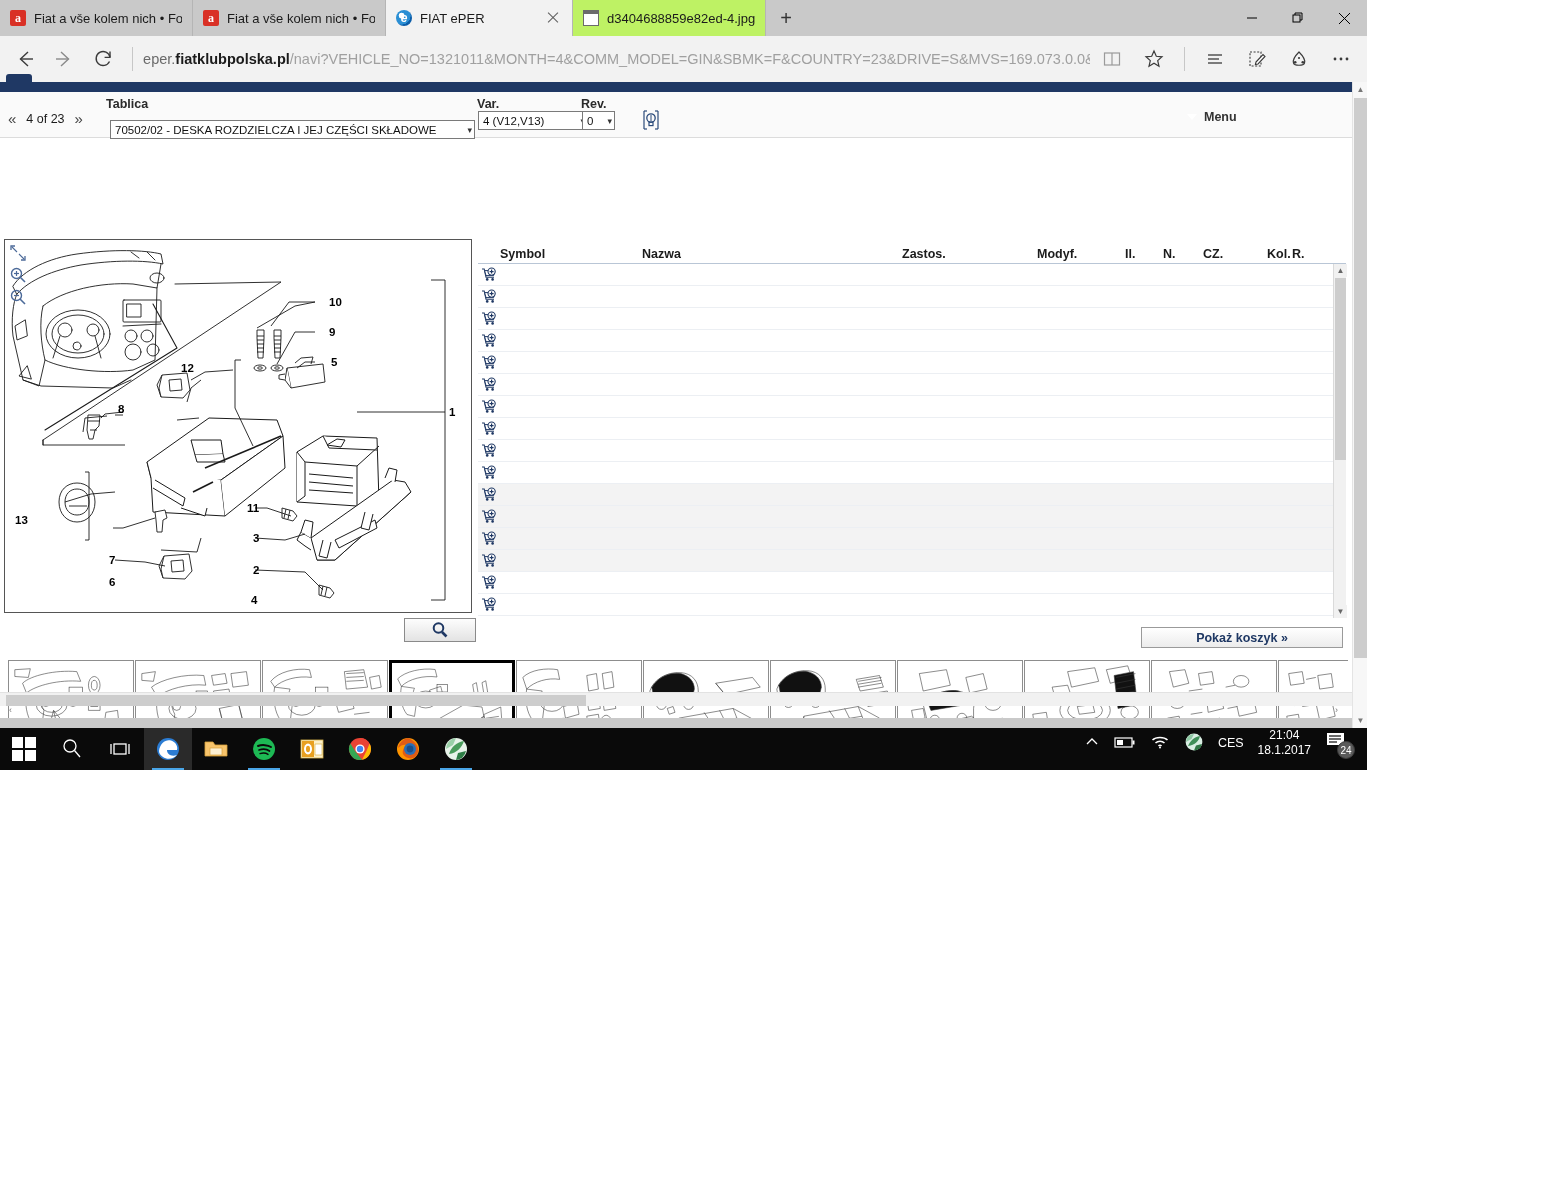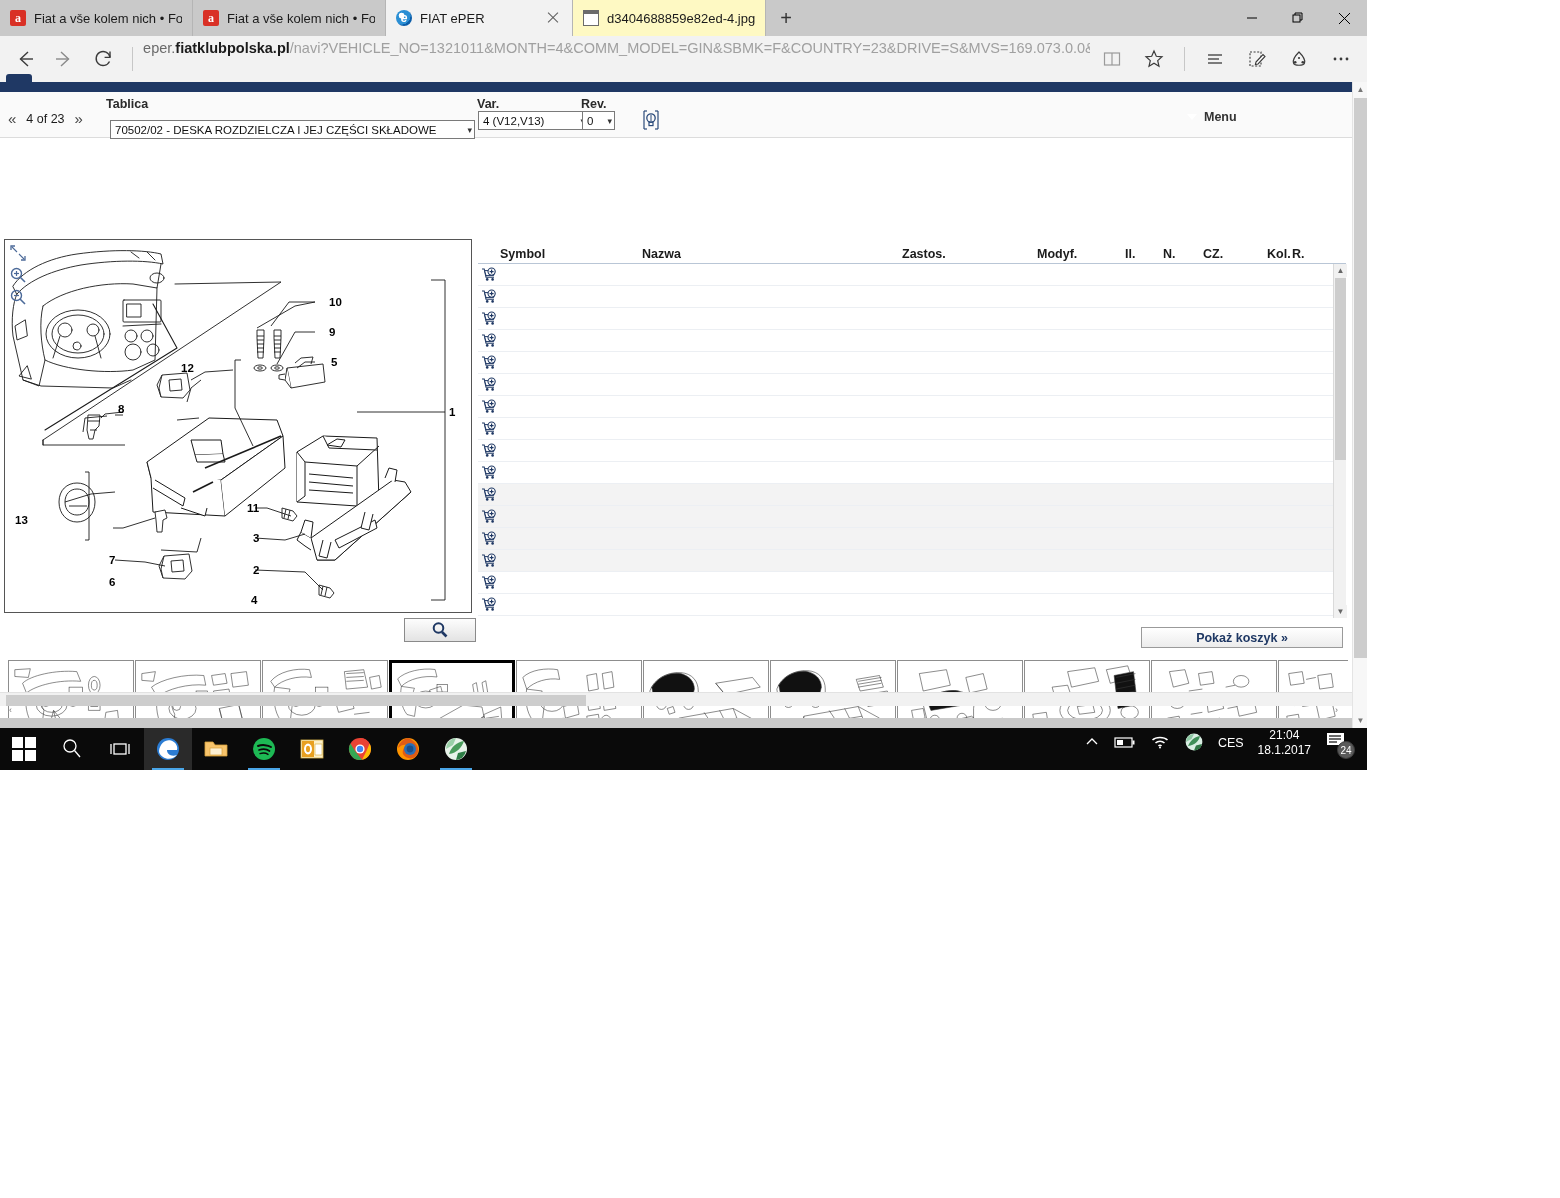--- a/index.html
+++ b/index.html
@@ -23,21 +23,21 @@
     display: flex; align-items: flex-end;
   }
   .tab {
     position: relative; height: 36px; display: flex; align-items: center;
     padding: 0 10px; gap: 8px; min-width: 0;
     font-size: 13px; color: #1b1b1b;
     border-right: 1px solid #b5b5b5;
   }
   .tab.inactive { width: 193px; background: #c9c9c9; }
   .tab.active { width: 187px; background: #f2f2f2; }
-  .tab.imgtab { width: 193px; background: #fef9c3; }
+  .tab.imgtab { width: 193px; background: #bef264; }
   .tab-label {
     flex: 1 1 auto; white-space: nowrap; overflow: hidden;
     text-overflow: clip; font-size: 13px;
   }
   .tab-close {
     width: 18px; height: 18px; flex: 0 0 18px; position: relative;
     opacity: .8;
   }
   .tab-close::before, .tab-close::after {
     content: ""; position: absolute; left: 2px; top: 8px; width: 14px; height: 1px;
@@ -84,21 +84,21 @@
     height: 46px; background: #f2f2f2; display: flex; align-items: center;
     padding: 0 6px; gap: 2px;
   }
   .navbtn {
     width: 42px; height: 38px; display: flex; align-items: center; justify-content: center;
     color: #3a3a3a;
   }
   .navbtn svg { display: block; }
   .vsep { width: 1px; height: 24px; background: #c7c7c7; margin: 0 8px; }
   .urlbox {
-    flex: 1 1 auto; height: 38px; display: flex; 
+    flex: 1 1 auto; height: 38px; display: flex; align-items: center;
     overflow: hidden; font-size: 14.5px; color: #888; white-space: nowrap;
   }
   .urlbox .host-pre { color: #6a6a6a; }
   .urlbox .host-bold { color: #1b1b1b; font-weight: bold; }
   .urlbox .rest { color: #a0a0a0; }
   .toolicons { display: flex; align-items: center; gap: 2px; }
   .ticon {
     width: 40px; height: 38px; display: flex; align-items: center; justify-content: center;
     color: #333;
   }

